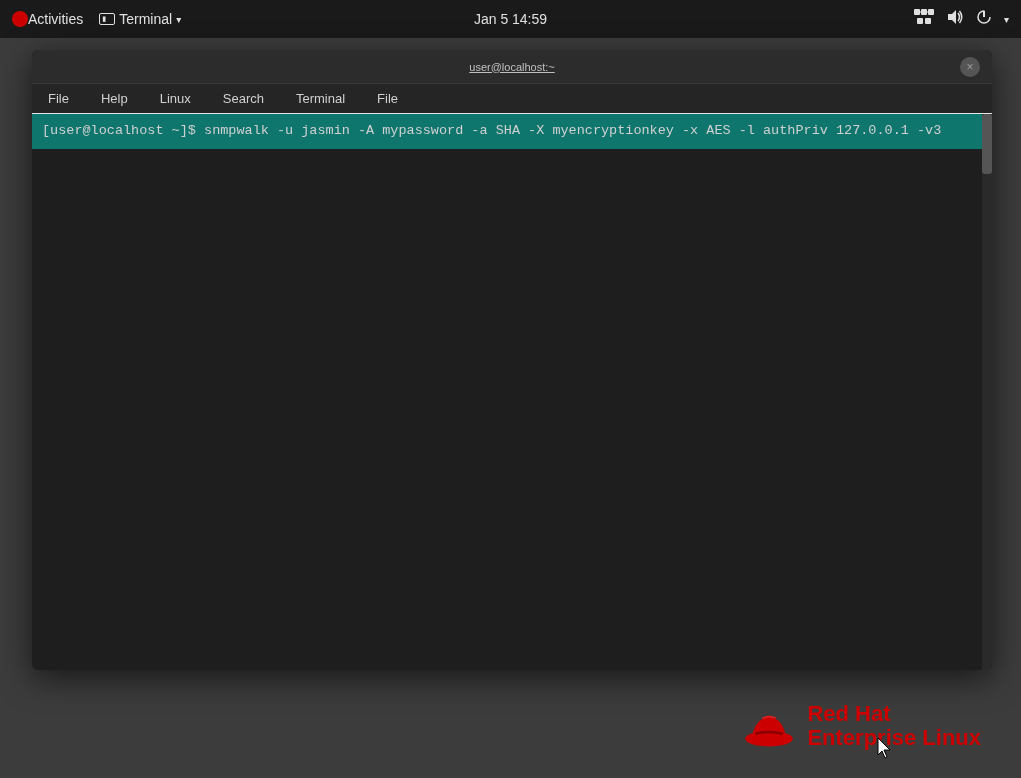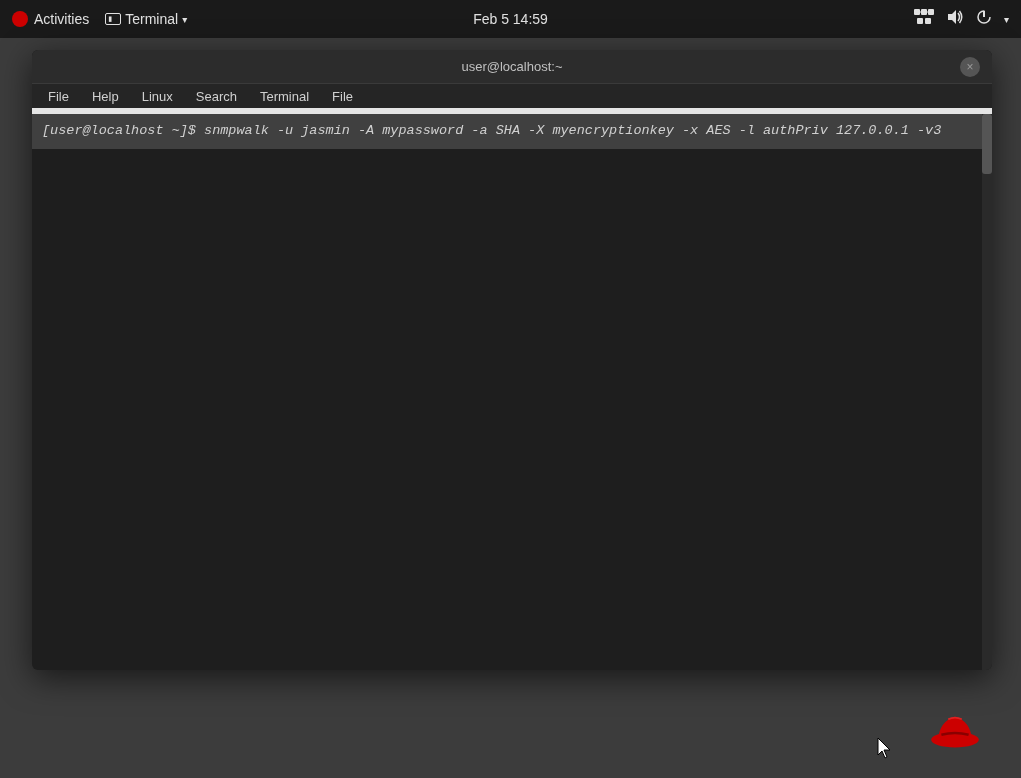--- a/index.html
+++ b/index.html
@@ -28,21 +28,20 @@
 
     .system-bar-left {
       display: flex;
       align-items: center;
       gap: 8px;
     }
 
     .activities-btn {
       display: flex;
       align-items: center;
-      gap: 6px;
       cursor: pointer;
       color: #e0e0e0;
       font-size: 14px;
       font-weight: 500;
     }
 
     .redhat-dot {
       width: 16px;
       height: 16px;
       background: #cc0000;
@@ -125,25 +124,26 @@
       display: flex;
       align-items: center;
       justify-content: space-between;
       padding: 0 12px;
       border-bottom: 1px solid #3a3a3a;
       flex-shrink: 0;
     }
 
     .title-text {
       color: #c0c0c0;
-      font-size: 13px;
+      font-size: 11px;
       font-weight: 500;
       position: absolute;
       left: 50%;
       transform: translateX(-50%);
+      text-decoration: underline;
     }
 
     .close-btn {
       width: 20px;
       height: 20px;
       background: #555;
       border-radius: 50%;
       display: flex;
       align-items: center;
       justify-content: center;
@@ -153,45 +153,44 @@
       margin-left: auto;
     }
 
     
     .menu-bar {
       height: 30px;
       background: #252525;
       display: flex;
       align-items: center;
       padding: 0 8px;
-      gap: 7px;
-      border-bottom: 6px solid #e5e5e5;
+      gap: 16px;
+      border-bottom: 1px solid #e5e5e5;
       flex-shrink: 0;
     }
 
     .menu-item {
       color: #d0d0d0;
       font-size: 13px;
       padding: 3px 8px;
       border-radius: 3px;
       cursor: pointer;
     }
 
     
     .terminal-content {
       flex: 1;
       padding: 8px 10px;
       font-family: 'Liberation Mono', 'DejaVu Sans Mono', 'Courier New', monospace;
       font-size: 13.5px;
       color: #d0d0d0;
-      background: #404040;
+      background: #0f766e;
       overflow: hidden;
       position: relative;
       line-height: 1.4;
-      font-style: italic;
     }
 
     .terminal-line {
       white-space: pre-wrap;
       word-break: break-all;
     }
 
     
     .scrollbar {
       position: absolute;
@@ -261,21 +260,21 @@
       <span>Activities</span>
     </div>
     <div class="terminal-btn">
       <div class="terminal-icon">▮</div>
       <span>Terminal</span>
       <span class="chevron-down">▾</span>
     </div>
   </div>
 
   <div class="system-bar-center">
-    <span>Feb 5  14:59</span>
+    <span>Jan 5  14:59</span>
   </div>
 
   <div class="system-bar-right">
 
     <div class="sys-icon">
       <svg width="20" height="16" viewBox="0 0 20 16" fill="#e0e0e0">
         <rect x="0" y="0" width="6" height="6" rx="1"></rect>
         <rect x="7" y="0" width="6" height="6" rx="1"></rect>
         <rect x="14" y="0" width="6" height="6" rx="1"></rect>
         <rect x="3" y="9" width="6" height="6" rx="1"></rect>
@@ -340,20 +339,24 @@
 
       <ellipse cx="30" cy="42" rx="28" ry="9" fill="#cc0000"></ellipse>
 
       <path d="M10 42 Q12 20 30 15 Q48 20 50 42 Z" fill="#cc0000"></path>
 
       <path d="M14 36 Q30 32 46 36" stroke="#8a0000" stroke-width="3" fill="none"></path>
 
       <path d="M22 18 Q30 14 38 18" stroke="#dd2222" stroke-width="2" fill="none"></path>
     </svg>
 
+    <div class="redhat-text">
+      <span class="redhat-text-line1">Red Hat</span>
+      <span class="redhat-text-line2">Enterprise Linux</span>
+    </div>
   </div>
 
   <div style="position:absolute; bottom:15px; right:130px;">
     <svg width="14" height="22" viewBox="0 0 14 22" fill="none">
       <path d="M1 1 L1 18 L5 14 L8 21 L10 20 L7 13 L13 13 Z" fill="white" stroke="black" stroke-width="1"></path>
     </svg>
   </div>
 
 </div>
 

